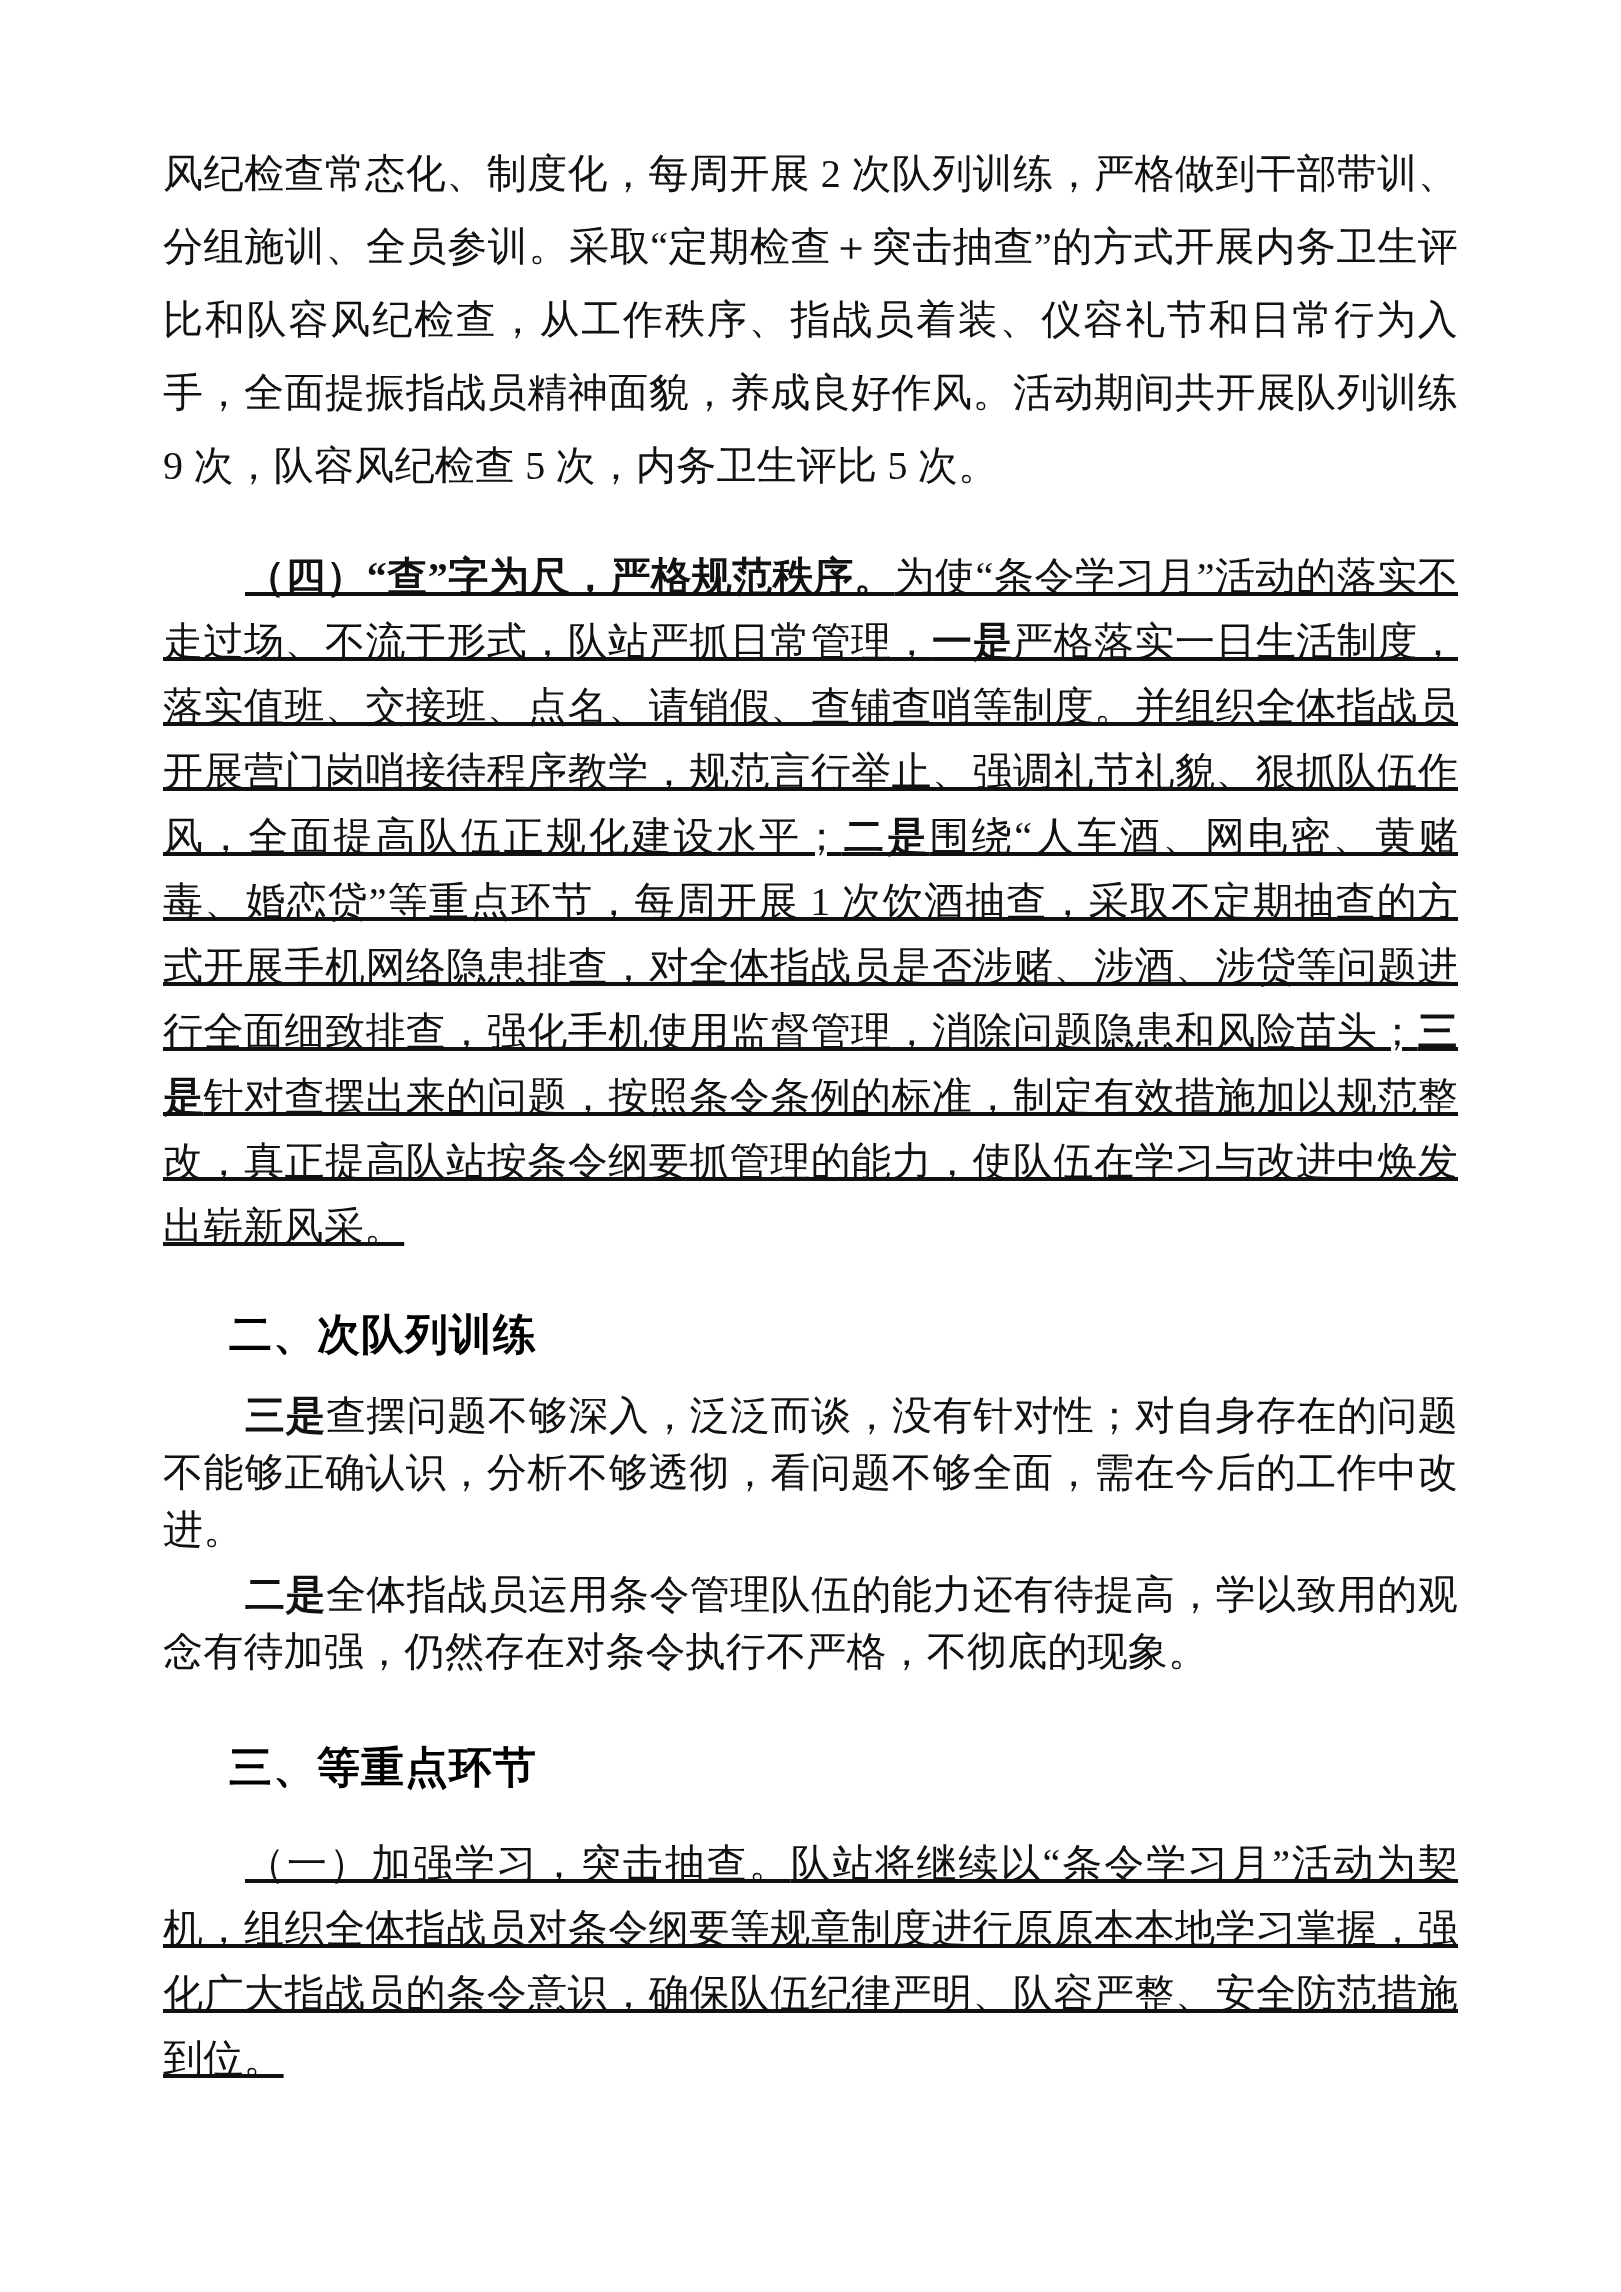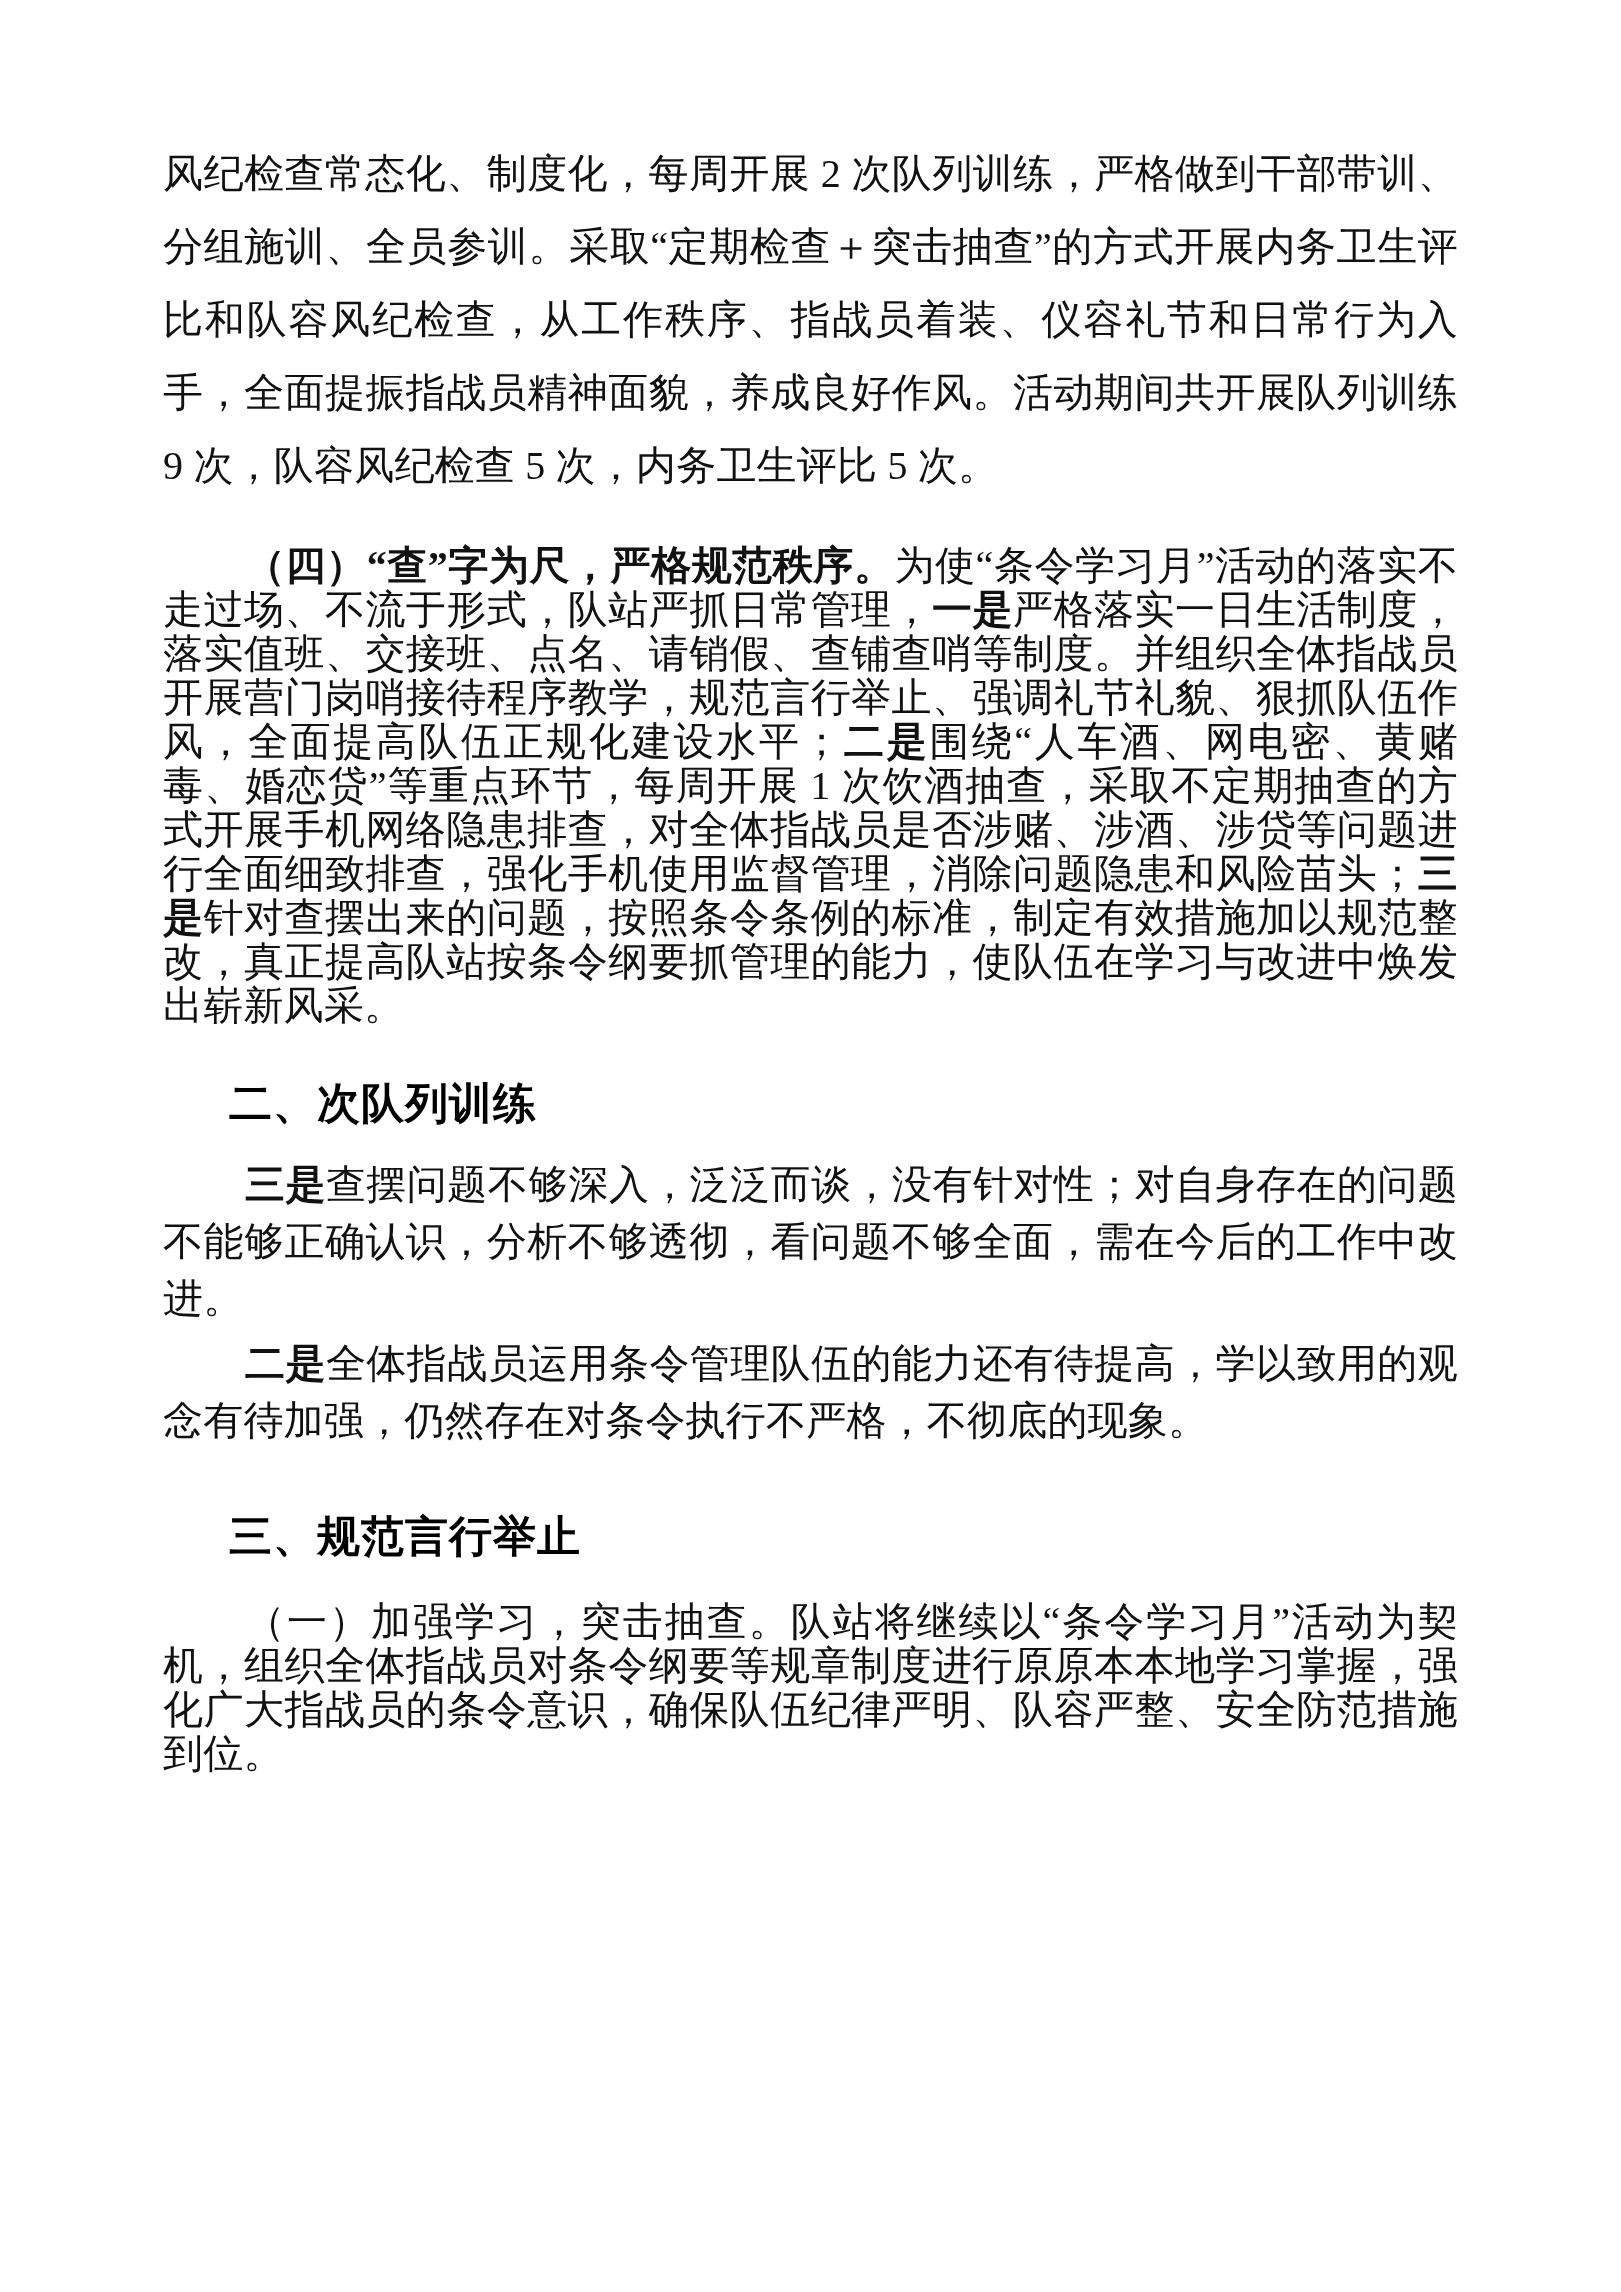--- a/index.html
+++ b/index.html
@@ -29,21 +29,21 @@
     font-family: "Liberation Serif", "DejaVu Serif", serif;
     font-size: 40px;
     color: #111111;
     text-align: justify;
     text-justify: inter-ideograph;
     letter-spacing: 0.2px;
     margin: 8px;
   }
   
   .lead-loose { line-height: 73px; }
-  .lead-mid   { line-height: 44px; }
+  .lead-mid   { line-height: 65px; text-decoration: underline; }
   .lead-tight { line-height: 57px; }
 
   .indent2 { text-indent: 82px; }
 
   b, .b {
     font-weight: 700;
   }
 
   
   .heading {
@@ -79,21 +79,21 @@
     <div class="sp-s"></div>
 
 
 
     <p class="para lead-tight indent2"><b class="b">三是</b><span>查摆问题不够深入，泛泛而谈，没有针对性；对自身存在的问题不能够正确认识，分析不够透彻，看问题不够全面，需在今后的工作中改进。</span></p>
 
     <p class="para lead-tight indent2"><b class="b">二是</b><span>全体指战员运用条令管理队伍的能力还有待提高，学以致用的观念有待加强，仍然存在对条令执行不严格，不彻底的现象。</span></p>
 
     <div class="sp-xl"></div>
 
-    <p class="heading">三、规范言行举止</p>
+    <p class="heading">三、等重点环节</p>
 
     <div class="sp-m"></div>
 
     <p class="para lead-mid indent2"><span>（一）加强学习，突击抽查。</span><span>队站将继续以“条令学习月”活动为契机，组织全体指战员对条令纲要等规章制度进行原原本本地学习掌握，强化广大指战员的条令意识，确保队伍纪律严明、队容严整、安全防范措施到位。</span></p>
 
   </div>
 </div>
 
 
 </body></html>

